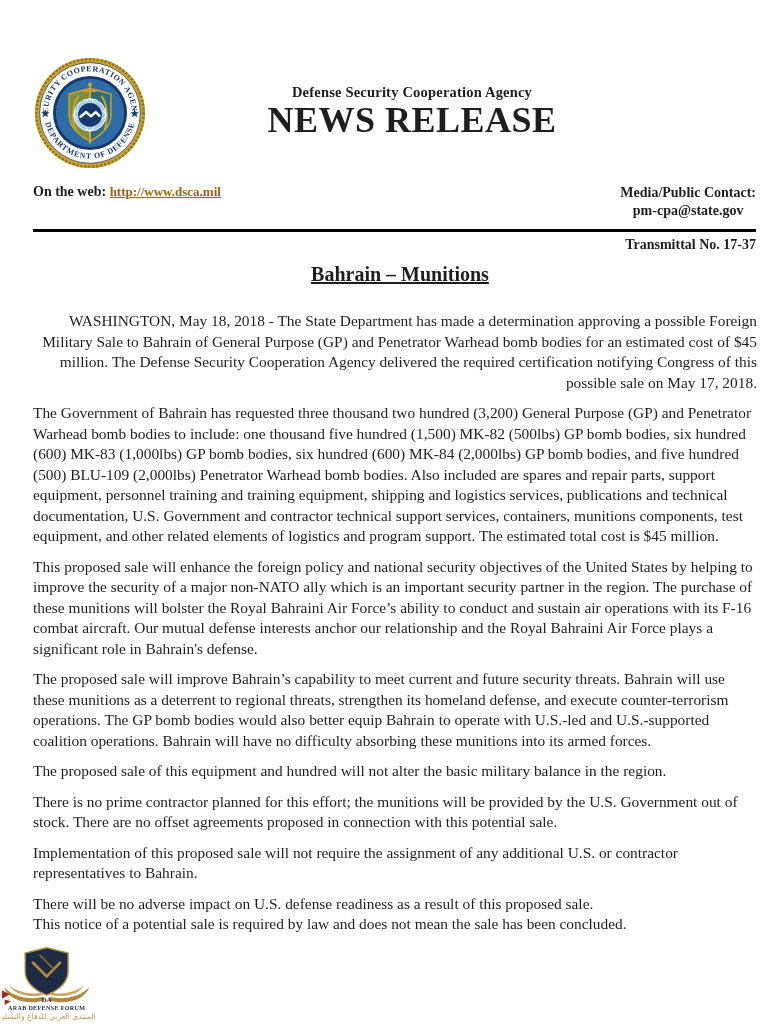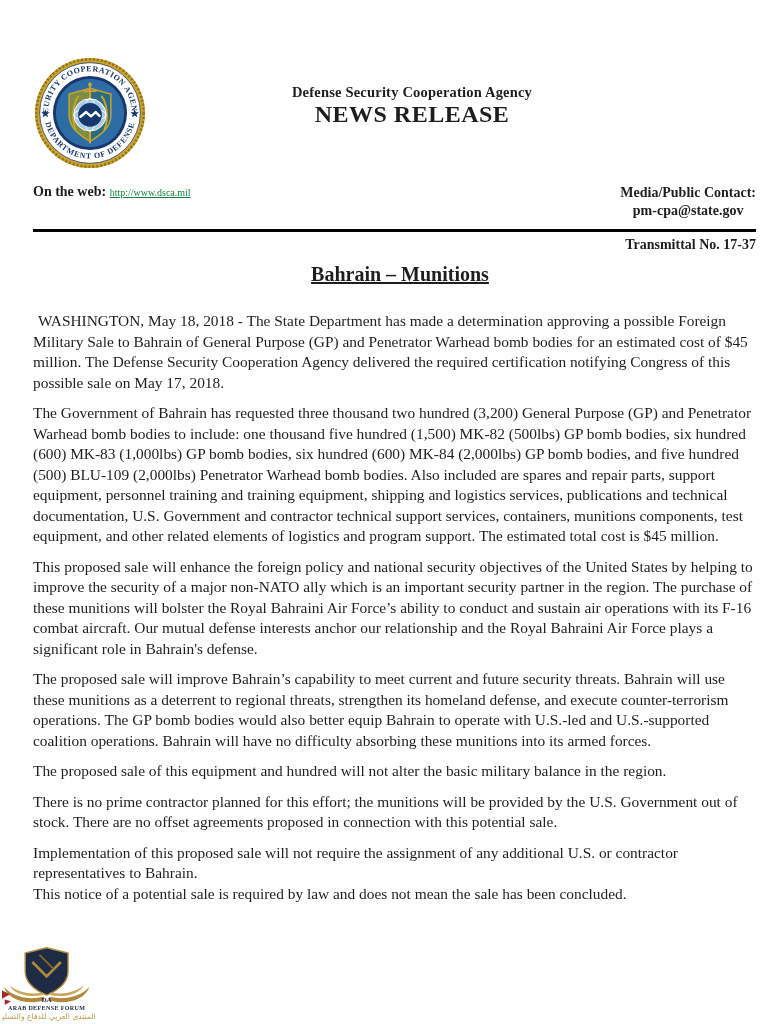--- a/index.html
+++ b/index.html
@@ -10,44 +10,44 @@
     background:#ffffff;
     overflow:hidden;
     font-family:"Liberation Serif","DejaVu Serif",serif;
     color:#1e1e1e;
     margin:0 auto;
   }
   
   .seal{position:absolute;left:33px;top:56px;width:114px;height:114px;}
   .masthead{position:absolute;left:0;right:0;top:84px;text-align:center;padding-left:40px;}
   .agency-line{font-size:14.5px;font-weight:bold;letter-spacing:0.2px;}
-  .news-release{font-size:24px;font-weight:bold;letter-spacing:0.5px;margin-top:1px;line-height:1.05;}
+  .news-release{font-size:36px;font-weight:bold;letter-spacing:0.5px;margin-top:1px;line-height:1.05;}
   
   .contact-row{
     position:absolute;top:184px;left:33px;right:28px;
     display:flex;justify-content:space-between;align-items:flex-start;
     font-size:14px;
   }
   .web-cell{font-weight:bold;}
-  .web-link{font-weight:normal;color:#15803d;text-decoration:underline;font-size:10px;cursor:pointer;}
+  .web-link{font-weight:bold;color:#a16207;text-decoration:underline;font-size:13px;cursor:pointer;}
   .media-cell{text-align:center;font-weight:bold;line-height:18px;}
   .rule{position:absolute;top:229px;left:33px;right:28px;height:3px;background:#000;}
   .transmittal{position:absolute;top:237px;right:28px;font-size:14px;font-weight:bold;}
   
   .title{position:absolute;top:263px;left:16px;right:0;text-align:center;font-size:20px;font-weight:bold;margin:0;}
   .title span{text-decoration:underline;}
   
   .article{
     position:absolute;top:311px;left:33px;width:724px;
     font-size:15.4px;line-height:20.5px;text-align:left;
   }
   .article p{margin:10px 0 0;}
   .article p:first-child{margin-top:0;}
   .article p.tight{margin-top:0;}
-  .article p.indent{text-indent:5px;}
+  .article p.indent{text-indent:5px;text-align:right;}
   
   .watermark{position:absolute;left:2px;top:946px;width:116px;z-index:5;pointer-events:none;}
 </style>
 </head>
 <body>
 
 <div class="page">
 
   <div class="seal">
     <svg viewBox="0 0 120 120" width="114" height="114">
@@ -115,20 +115,21 @@
   </h1>
 
   <div class="article">
       <p class="para indent">WASHINGTON, May 18, 2018 - The State Department has made a determination approving a possible Foreign Military Sale to Bahrain of General Purpose (GP) and Penetrator Warhead bomb bodies for an estimated cost of $45 million.  The Defense Security Cooperation Agency delivered the required certification notifying Congress of this possible sale on May 17, 2018.</p>
       <p class="para">The Government of Bahrain has requested three thousand two hundred (3,200) General Purpose (GP) and Penetrator Warhead bomb bodies to include:  one thousand five hundred (1,500) MK-82 (500lbs) GP bomb bodies, six hundred (600) MK-83 (1,000lbs) GP bomb bodies, six hundred (600) MK-84 (2,000lbs) GP bomb bodies, and five hundred (500) BLU-109 (2,000lbs) Penetrator Warhead bomb bodies.  Also included are spares and repair parts, support equipment, personnel training and training equipment, shipping and logistics services, publications and technical documentation, U.S. Government and contractor technical support services, containers, munitions components, test equipment, and other related elements of logistics and program support.  The estimated total cost is $45 million.</p>
       <p class="para">This proposed sale will enhance the foreign policy and national security objectives of the United States by helping to improve the security of a major non-NATO ally which is an important security partner in the region.  The purchase of these munitions will bolster the Royal Bahraini Air Force’s ability to conduct and sustain air operations with its F-16 combat aircraft.  Our mutual defense interests anchor our relationship and the Royal Bahraini Air Force plays a significant role in Bahrain's defense.</p>
       <p class="para">The proposed sale will improve Bahrain’s capability to meet current and future security threats.  Bahrain will use these munitions as a deterrent to regional threats, strengthen its homeland defense, and execute counter-terrorism operations.  The GP bomb bodies would also better equip Bahrain to operate with U.S.-led and U.S.-supported coalition operations.  Bahrain will have no difficulty absorbing these munitions into its armed forces.</p>
       <p class="para">The proposed sale of this equipment and hundred will not alter the basic military balance in the region.</p>
       <p class="para">There is no prime contractor planned for this effort; the munitions will be provided by the U.S. Government out of stock.  There are no offset agreements proposed in connection with this potential sale.</p>
       <p class="para">Implementation of this proposed sale will not require the assignment of any additional U.S. or contractor representatives to Bahrain.</p>
+      <p class="para">There will be no adverse impact on U.S. defense readiness as a result of this proposed sale.</p>
       <p class="para tight">This notice of a potential sale is required by law and does not mean the sale has been concluded.</p>
     </div>
 
   <div class="watermark">
     <svg viewBox="0 0 130 86" width="116">
 
       <path d="M50,2 L74,8 V28 C74,42 62,50 50,55 C38,50 26,42 26,28 V8 Z" fill="#1d2b44" stroke="#b1893c" stroke-width="1.6"></path>
       <path d="M34,18 L50,34 L66,18" fill="none" stroke="#b1893c" stroke-width="3"></path>
       <path d="M42,10 L58,26" fill="none" stroke="#8a6a2c" stroke-width="2"></path>
 

